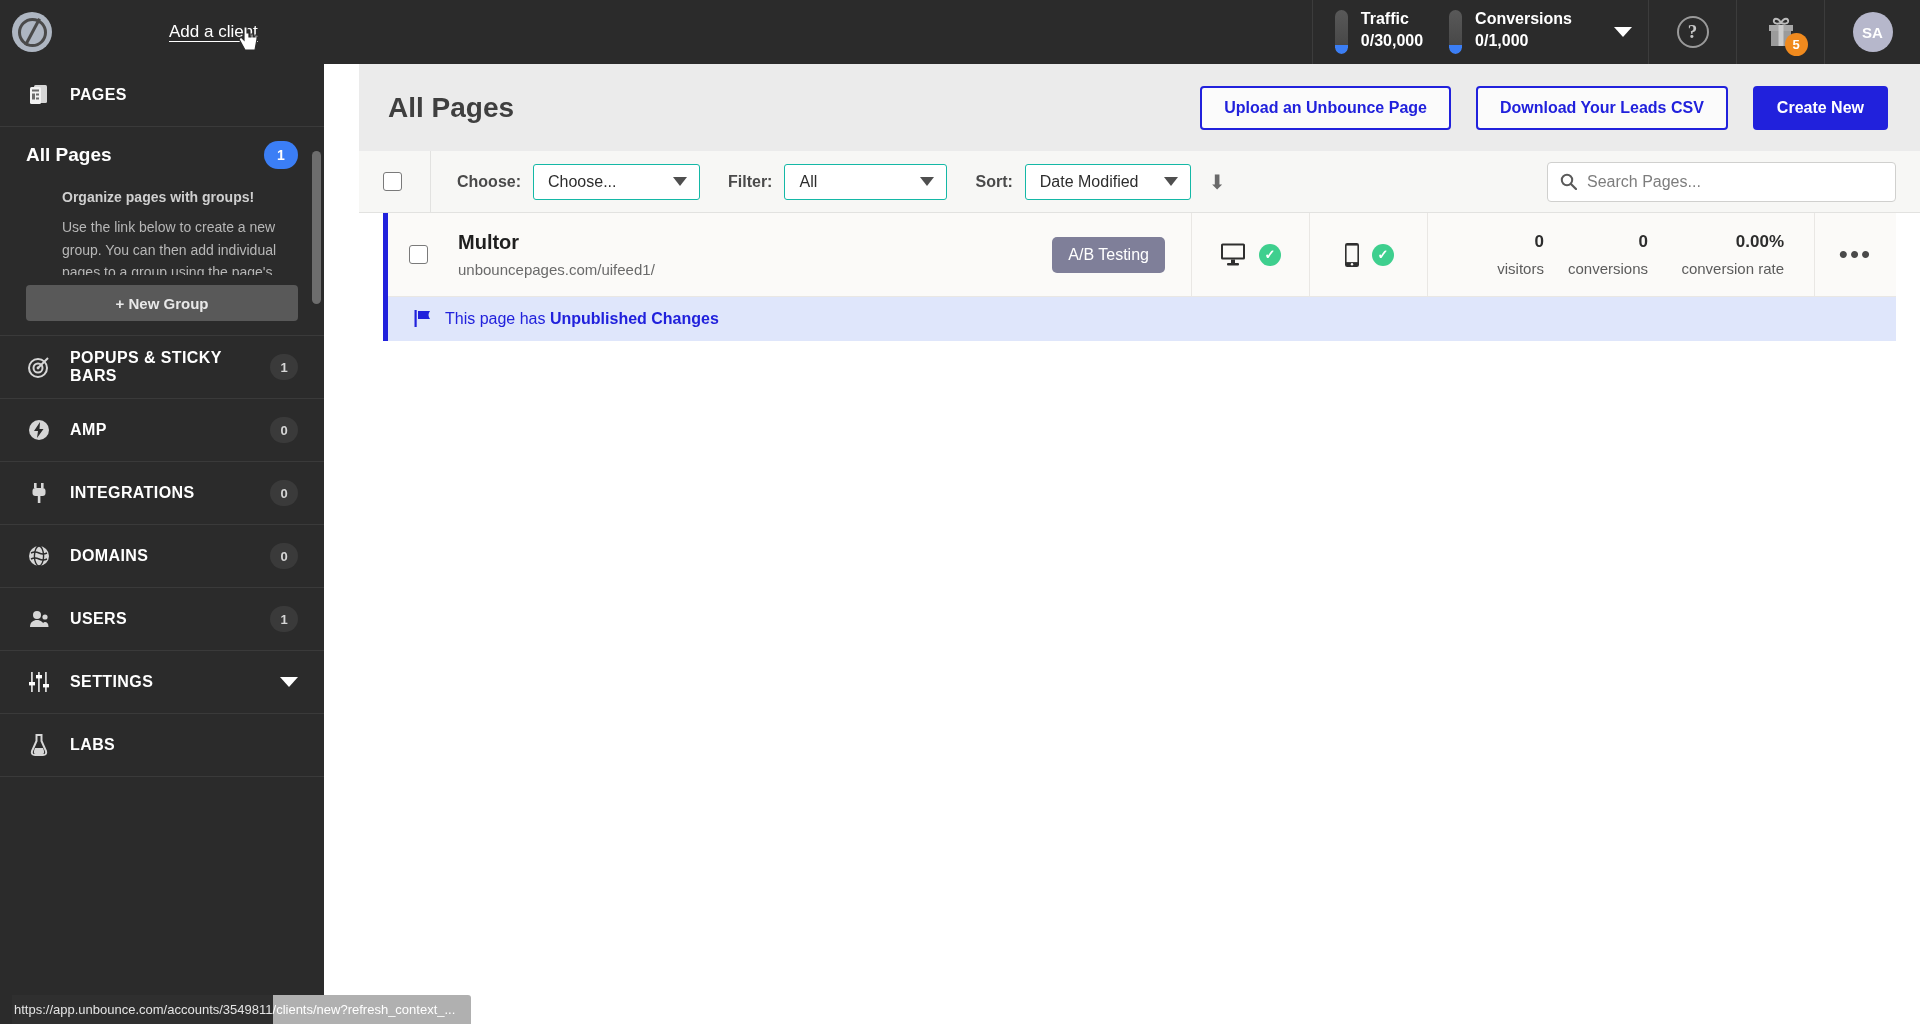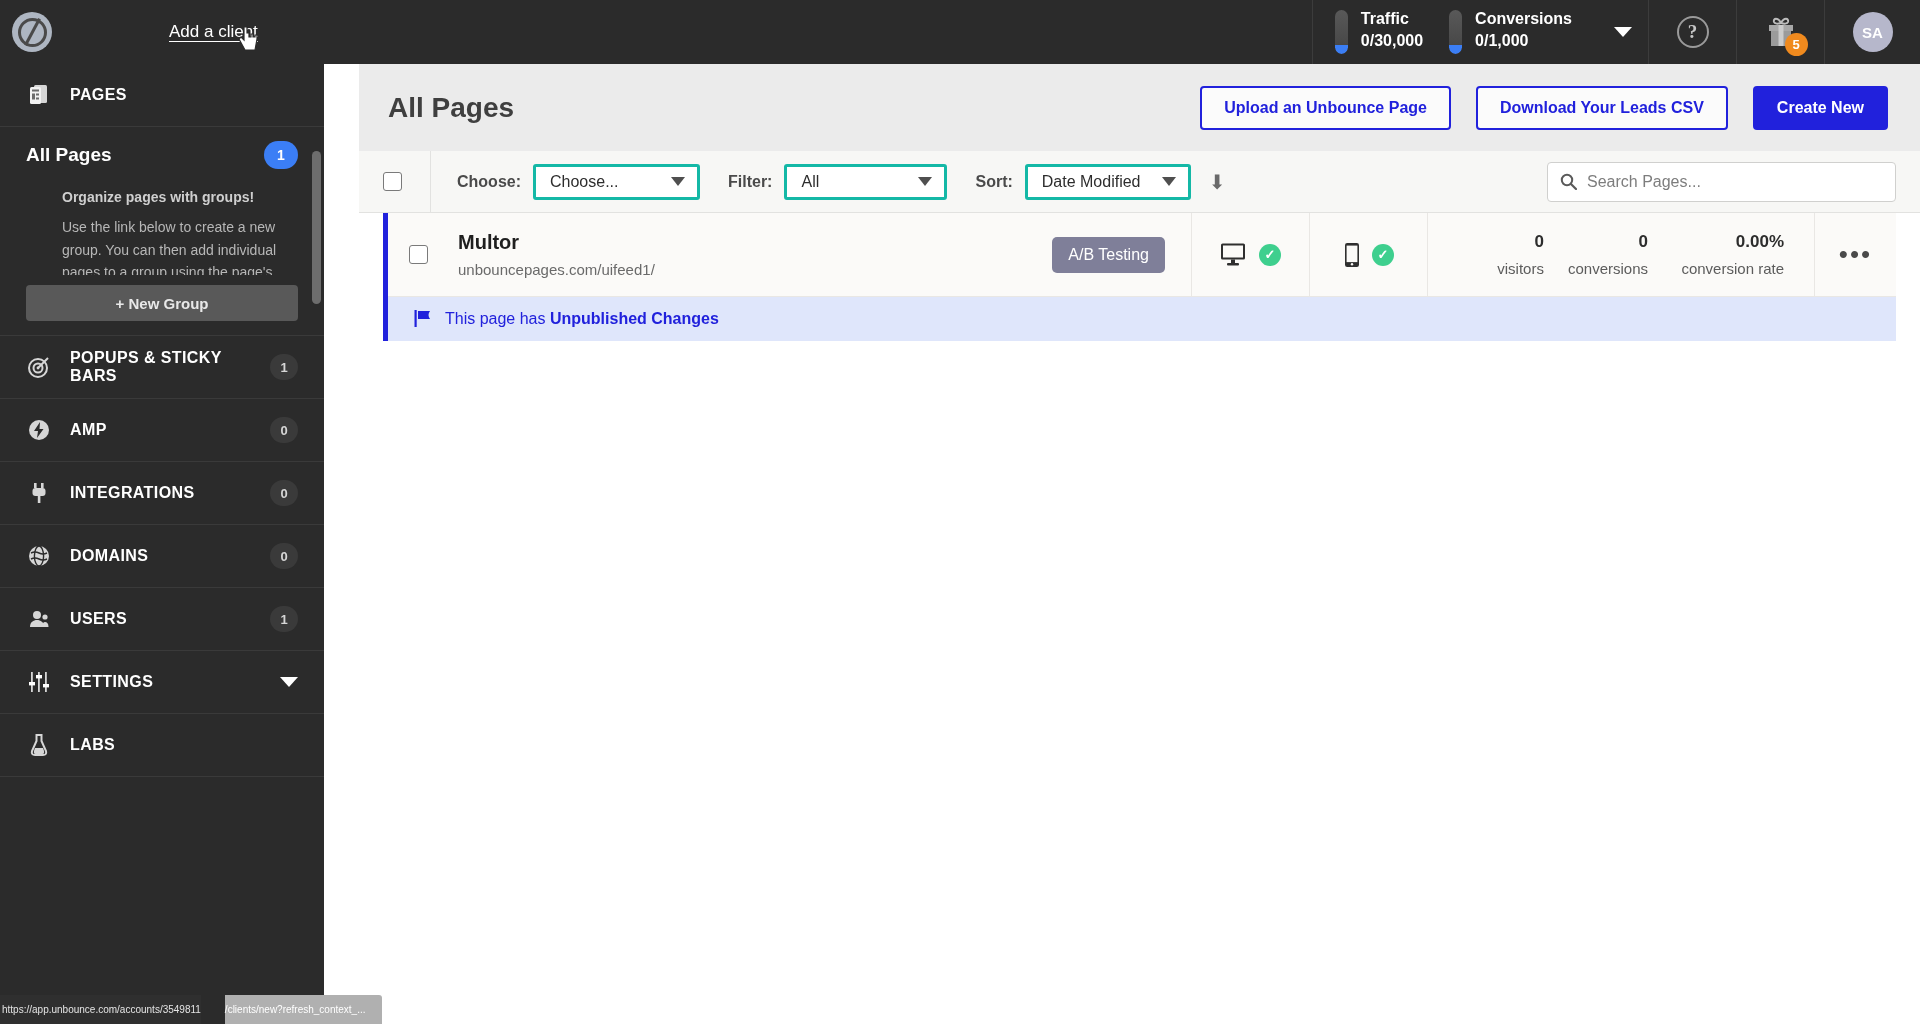--- a/index.html
+++ b/index.html
@@ -223,21 +223,21 @@
     cursor: pointer; flex: 0 0 19px;
   }
   .toolbar-sep {
     width: 1px; height: 62px; background: #e2e2e0;
     margin-left: 28px; margin-right: 26px;
   }
   .field-group { display: flex; align-items: center; gap: 12px; margin-right: 28px; }
   .field-label { color: #4a4a4a; font-size: 16px; font-weight: bold; }
   .select {
     height: 36px; min-width: 160px;
-    border: 3px solid #14b8a6; border-radius: 3px;
+    border: 1px solid #14b8a6; border-radius: 3px;
     background: #ffffff;
     display: flex; align-items: center; justify-content: space-between;
     padding: 0 12px 0 14px;
     font-size: 16px; color: #2d2d2d;
     cursor: pointer;
   }
   .select.w-action { width: 167px; }
   .select.w-filter { width: 163px; }
   .select.w-sort { width: 166px; }
   .chev {
@@ -324,25 +324,24 @@
   .unpub-bar {
     height: 44px; background: #dfe6fb;
     display: flex; align-items: center;
     padding-left: 25px; gap: 12px;
   }
   .unpub-text { color: #2121dc; font-size: 16px; }
   .unpub-text b { font-weight: bold; }
 
   
   .statusbar {
-    position: absolute; left: 0; bottom: 0;
+    position: absolute; left: 12px; bottom: 0;
     height: 29px; display: flex; align-items: center;
-    font-size: 10px; color: #dcdcdc;
+    font-size: 13px; color: #dcdcdc;
     font-family: "Liberation Sans", sans-serif;
-    gap: 24px;
   }
   .status-dark {
     background: #2f2f2f; color: #e4e4e4;
     height: 29px; display: flex; align-items: center;
     padding-left: 2px;
   }
   .status-grey {
     background: #b0b0b0; color: #ffffff;
     height: 29px; display: flex; align-items: center;
     border-top-right-radius: 3px;

